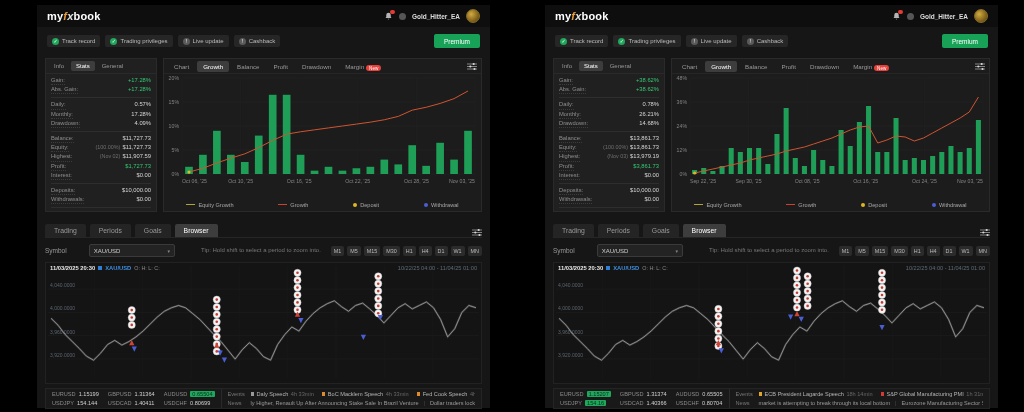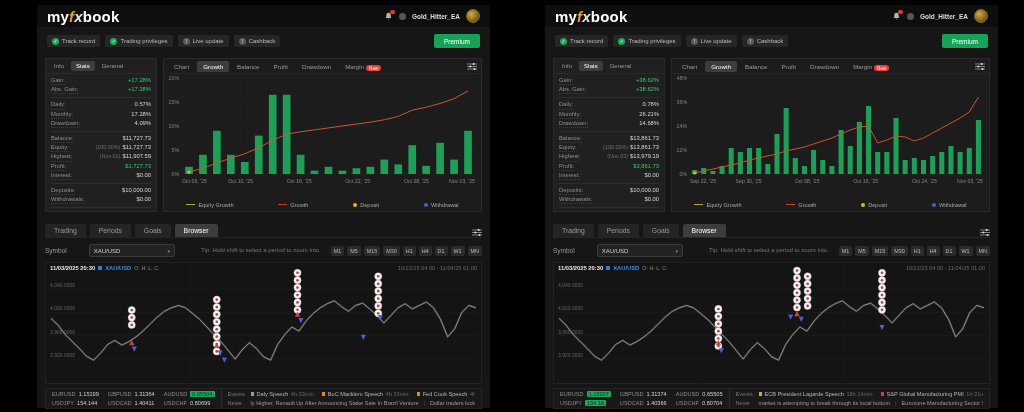--- a/index.html
+++ b/index.html
@@ -3,21 +3,21 @@
 <meta charset="utf-8">
 <style>
   html,body{margin:0;padding:0;background:#000;}
   .stage{position:relative;width:1024px;height:412px;background:#000;overflow:hidden;
          font-family:"Liberation Sans",sans-serif;-webkit-user-select:none;}
   #panels-root .panel{position:absolute;top:5px;width:453px;height:403px;background:#161616;}
   #panels-root .panel:nth-child(1){left:37px;}
   #panels-root .panel:nth-child(2){left:545px;}
 
   .topbar{height:22px;background:#0e0e0e;display:flex;align-items:center;justify-content:space-between;padding:0 10px;}
-  .logo{font-size:15px;font-weight:bold;color:#fff;letter-spacing:.2px;cursor:pointer;}
+  .logo{font-size:11px;font-weight:bold;color:#fff;letter-spacing:.2px;cursor:pointer;}
   .l-f{color:#e89b3c;font-style:italic;}
   .l-x{color:#e3e3e3;font-style:italic;}
   .top-right{display:flex;align-items:center;gap:6px;}
   .bell{position:relative;display:inline-flex;cursor:pointer;}
   .bell .dot{position:absolute;top:-2px;right:-2px;width:4.5px;height:4.5px;background:#e53935;border-radius:50%;}
   .chaticon{width:7px;height:7px;border-radius:50%;background:#565656;cursor:pointer;}
   .acct{font-size:6.5px;color:#ddd;font-weight:bold;cursor:pointer;}
   .avatar{width:12px;height:12px;border-radius:50%;border:1px solid #8a6d24;cursor:pointer;
           background:radial-gradient(circle at 35% 35%, #d2ab42 0%, #8a6a1e 55%, #4c3a0e 100%);}
 

